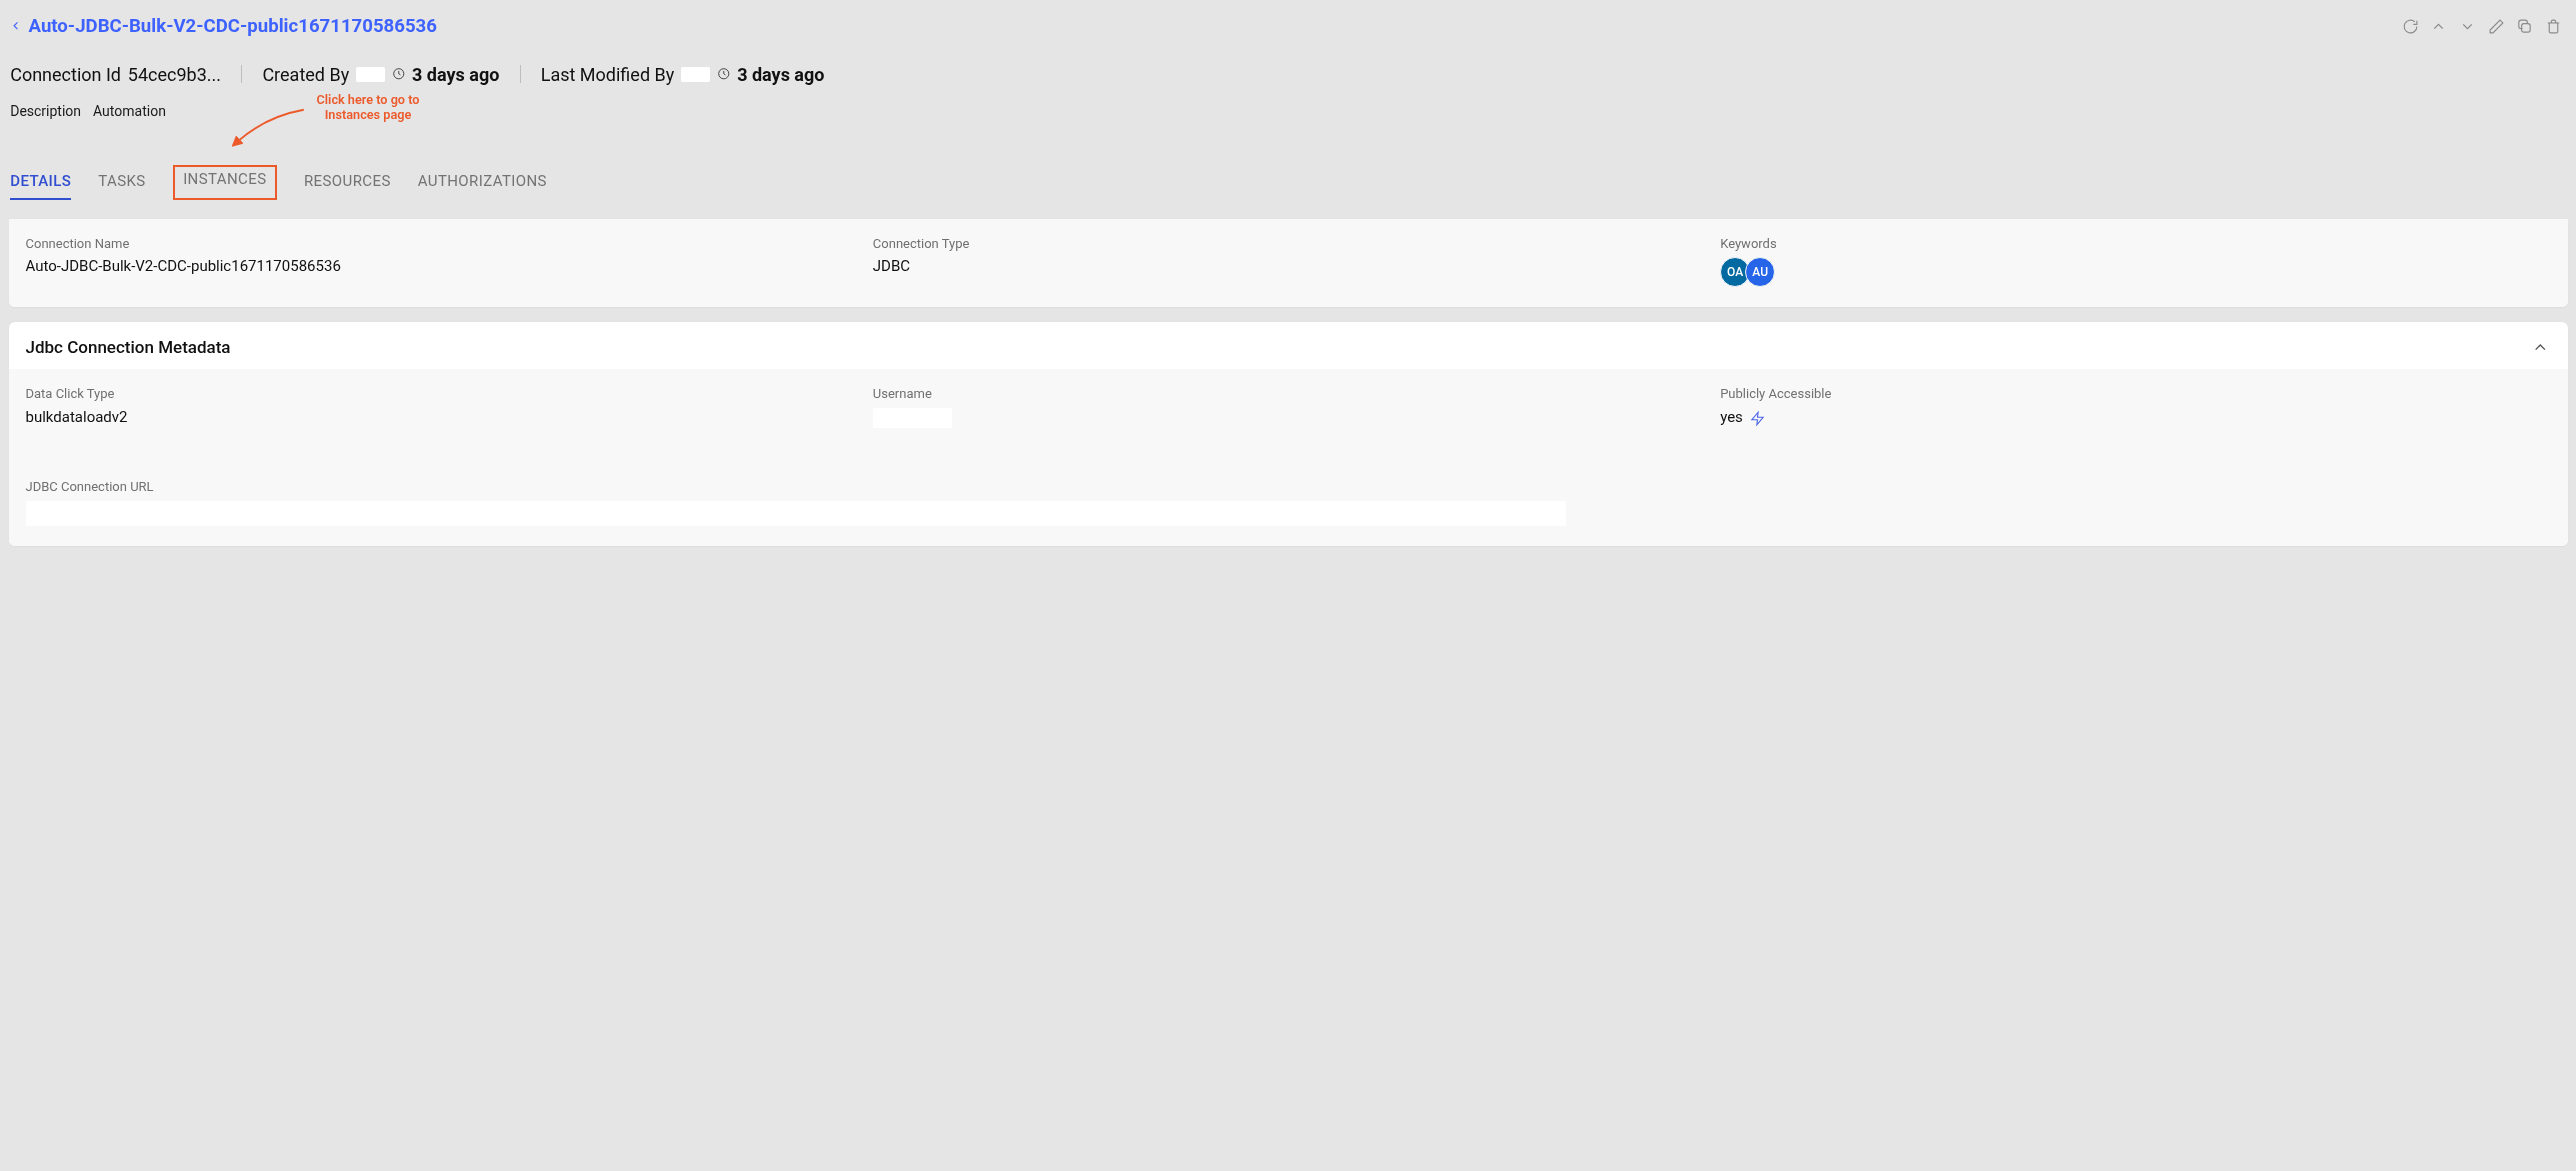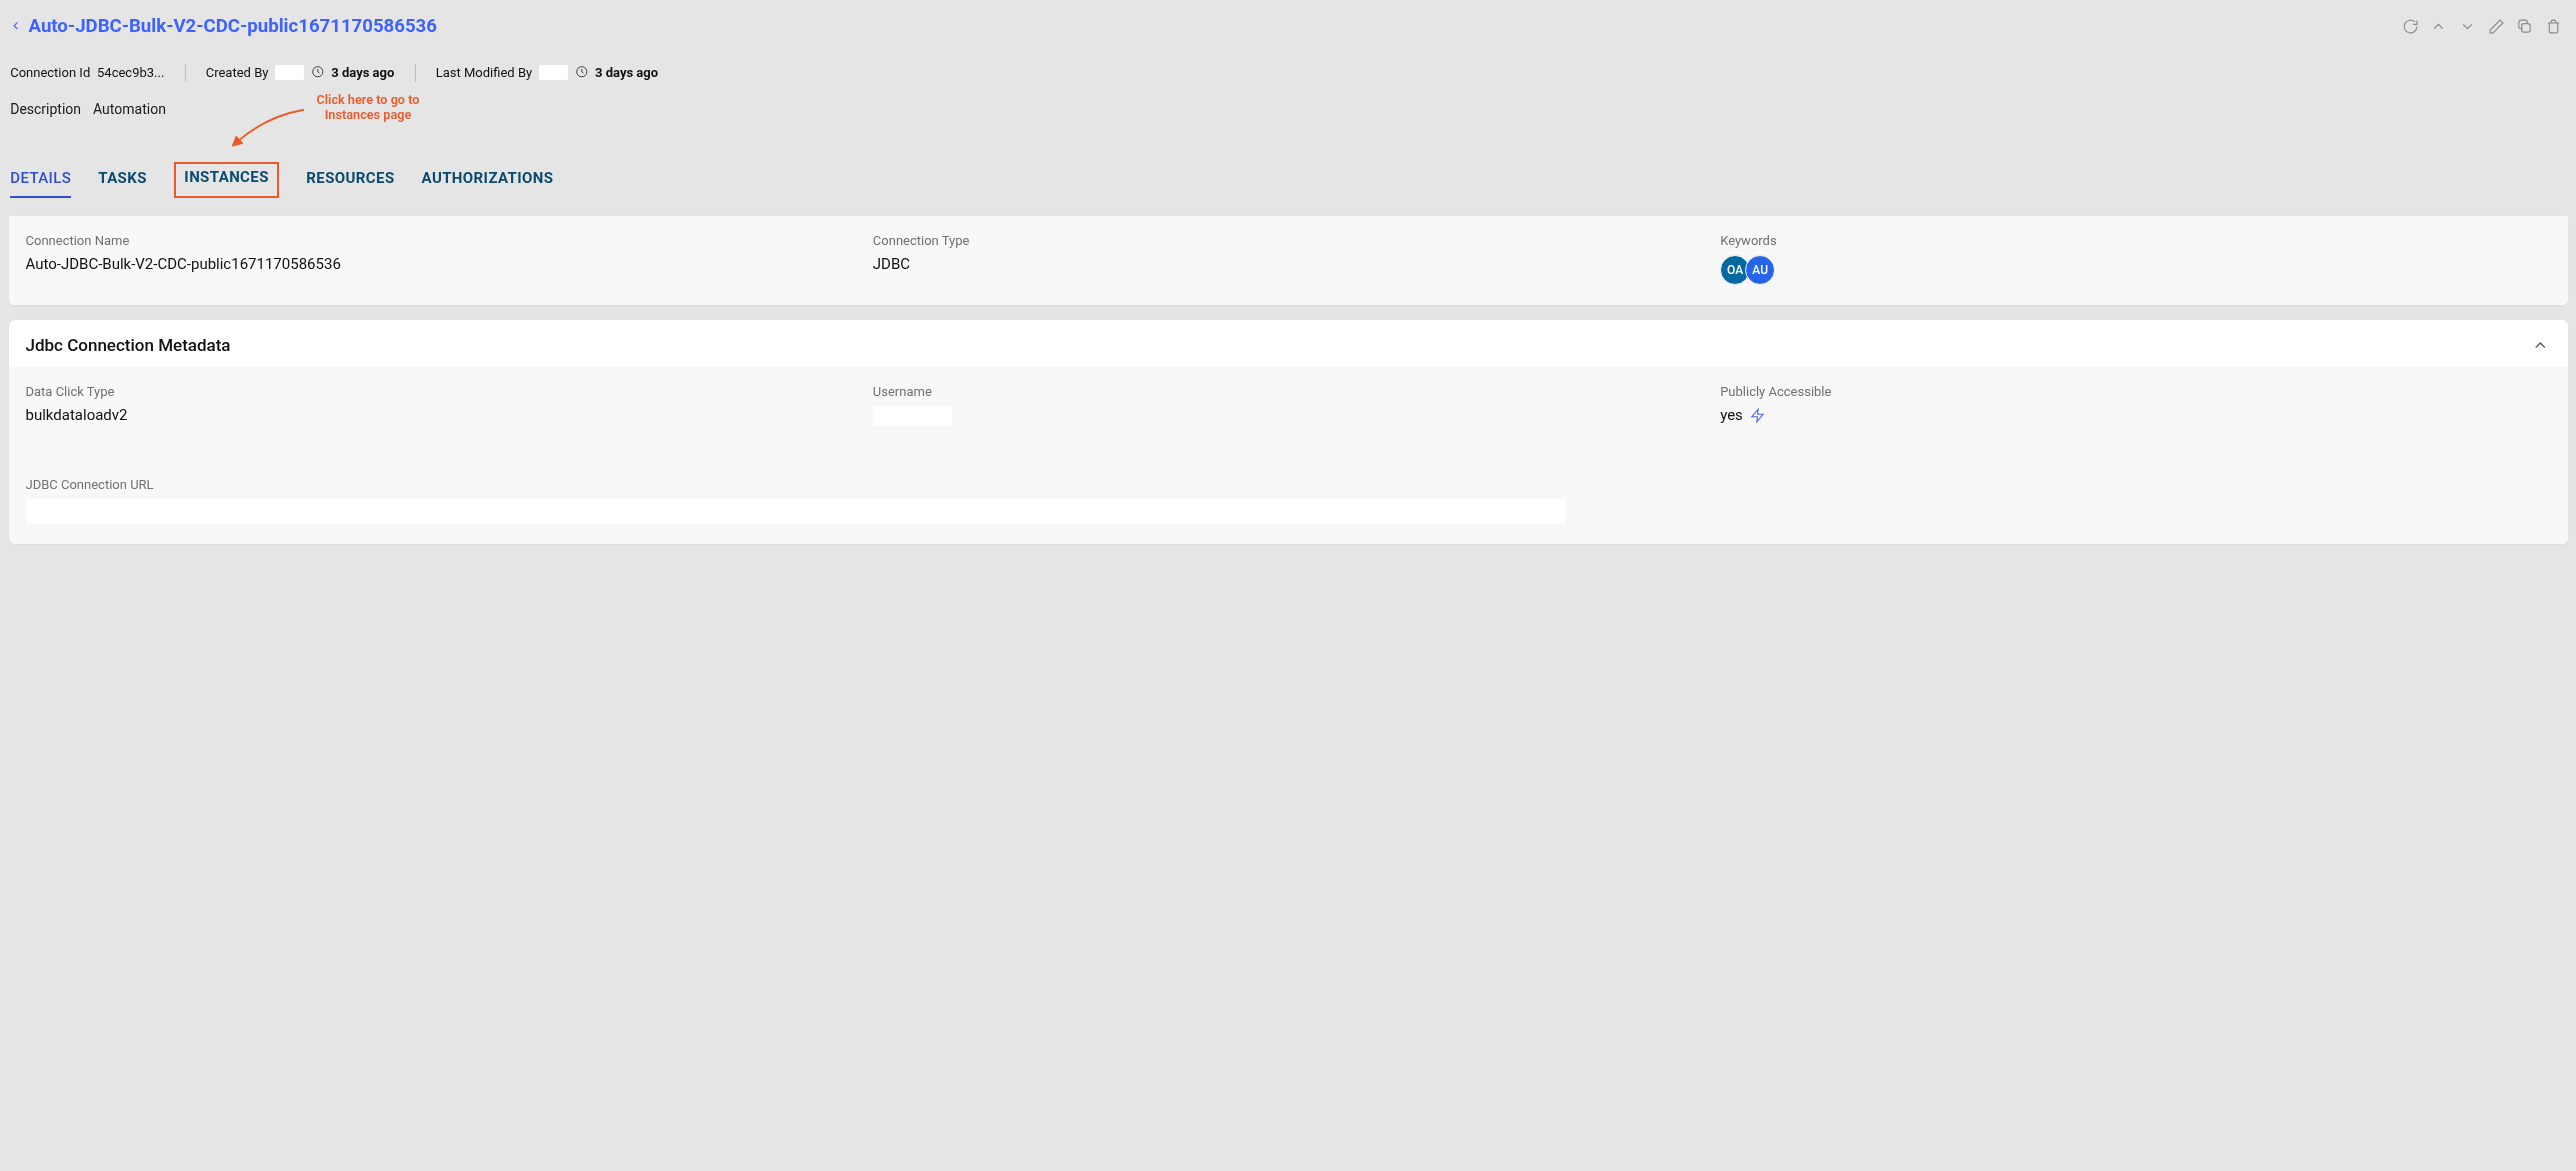--- a/index.html
+++ b/index.html
@@ -52,21 +52,21 @@
     cursor: pointer;
     color: #8a8a8a;
   }
 
   
   .meta-bar {
     display: flex;
     align-items: center;
     gap: 13.5px;
     padding: 25px 0 8.5px 1.7px;
-    font-size: 13px;
+    font-size: 18px;
     color: #111;
   }
   .meta-item {
     display: flex;
     align-items: center;
     gap: 6.8px;
   }
   .meta-label { font-weight: 400; color: #111; }
   .sep {
     width: 0.8px;
@@ -120,24 +120,23 @@
   
   .tabs {
     display: flex;
     gap: 27px;
     margin-top: 44px;
     padding-left: 1.7px;
   }
   .tab {
     font-size: 15px;
     letter-spacing: 0.4px;
-    color: #0c4a6e;
+    color: #737373;
     padding: 5px 0 8.5px 0;
     cursor: pointer;
-    font-weight: bold;
   }
   .tab.active {
     color: #2f4ed0;
     border-bottom: 2.5px solid #2f4ed0;
     font-weight: 500;
   }
   .tab-highlight {
     border: 2.5px solid #ec5a2b;
     padding: 3.4px 8.5px 6.8px 8.5px;
     margin-top: -1.7px;

